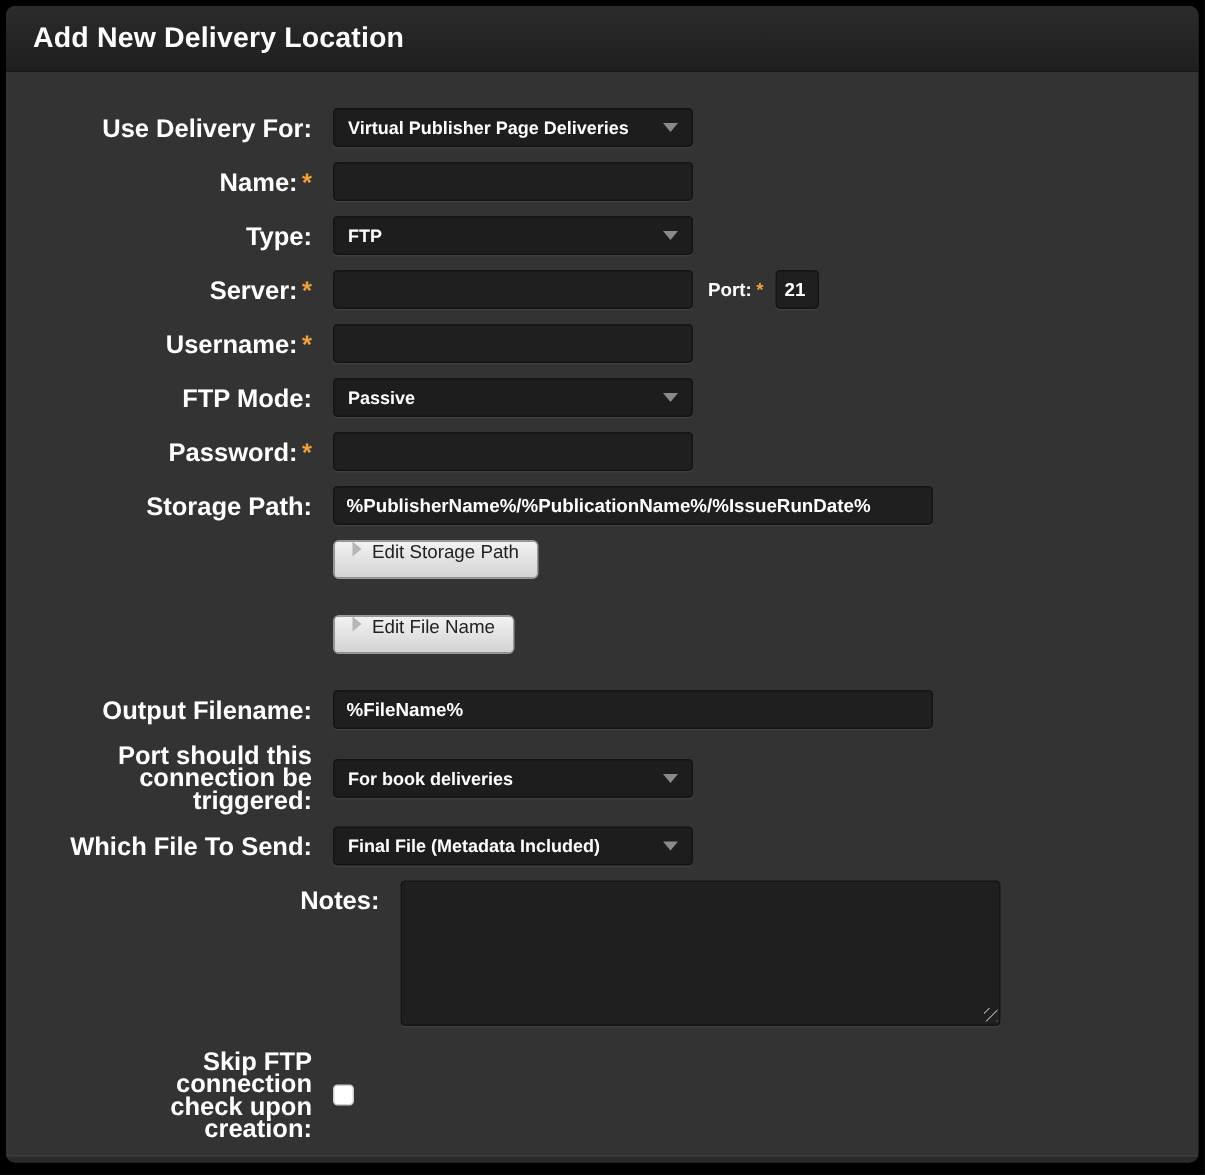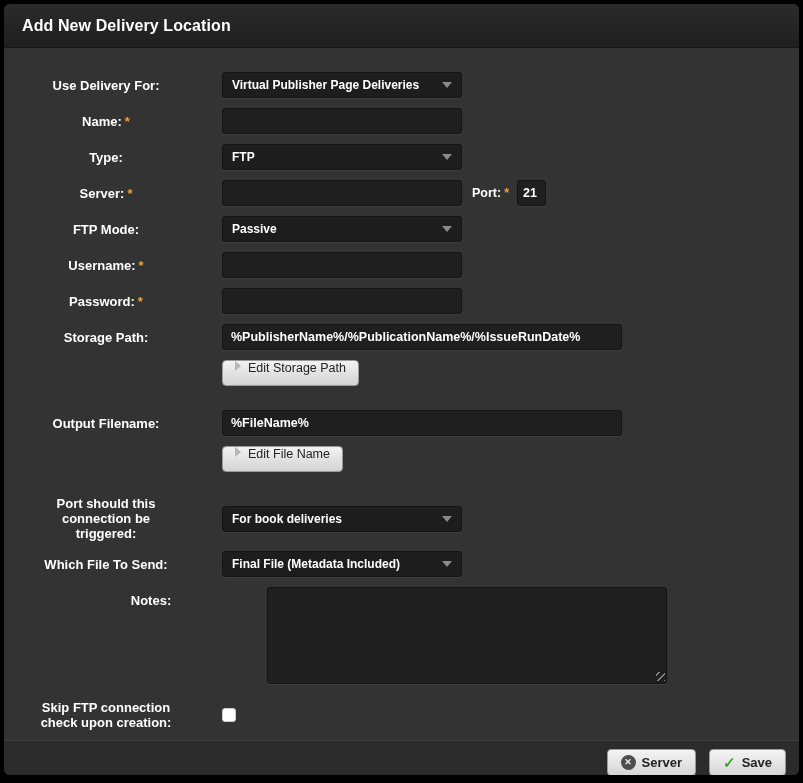--- a/index.html
+++ b/index.html
@@ -9,31 +9,31 @@
     position:absolute; left:4px; top:4px; width:795px; height:771px;
     background:#333333; border-radius:6px; overflow:hidden;
     display:flex; flex-direction:column;
   }
   .modal-header {
     height:44px; flex:0 0 44px;
     background:linear-gradient(#2b2b2b,#1f1f1f);
     border-bottom:1px solid #161616;
     display:flex; align-items:center; padding-left:18px;
   }
-  .modal-title { color:#fff; font-weight:bold; font-size:16px; letter-spacing:.1px; }
+  .modal-title { color:#fff; font-weight:bold; font-size:19px; letter-spacing:.1px; }
 
   .modal-body { flex:1 1 auto; padding-top:24px; }
 
   .row { display:flex; align-items:center; margin-bottom:10px; }
   .row.notes-row { align-items:flex-start;padding-left:45px; }
   .row.gap-lg { margin-bottom:24px; }
 
   .cell-label {
     width:204px; flex:0 0 204px; margin-right:14px;
-    text-align:center; color:#ffffff; font-weight:bold; font-size:13px; line-height:15px;
+    text-align:right; color:#ffffff; font-weight:bold; font-size:17px; line-height:15px;
   }
   .cell-label .lbl-inner { display:inline-block; }
   .lbl-narrow { max-width:150px; }
   .lbl-narrow2 { max-width:140px; }
   .req { color:#f0a13c; margin-left:3px; font-weight:bold; }
 
   .dropdown {
     width:240px; height:26px; background:#1d1d1d;
     border:1px solid #141414; border-radius:3px;
     box-shadow:0 1px 0 rgba(255,255,255,0.06);
@@ -159,33 +159,33 @@
       <div class="cell-label">
         <span class="lbl-inner"><span>Server:</span><span class="req">*</span></span>
       </div>
       <input class="txt w-std" type="text" value="" style="">
       <span class="port-label"><span>Port:</span><span class="req">*</span></span>
       <input class="txt w-port" type="text" value="21" style="">
     </div>
 
     <div class="row">
       <div class="cell-label">
+        <span class="lbl-inner"><span>Username:</span><span class="req">*</span></span>
+      </div>
+      <input class="txt w-std" type="text" value="" style="">
+    </div>
+
+    <div class="row">
+      <div class="cell-label">
         <span class="lbl-inner">FTP Mode:</span>
       </div>
       <div class="dropdown">
         <span class="dd-value">Passive</span>
         <span class="caret"></span>
       </div>
-    </div>
-
-    <div class="row">
-      <div class="cell-label">
-        <span class="lbl-inner"><span>Username:</span><span class="req">*</span></span>
-      </div>
-      <input class="txt w-std" type="text" value="" style="">
     </div>
 
     <div class="row">
       <div class="cell-label">
         <span class="lbl-inner"><span>Password:</span><span class="req">*</span></span>
       </div>
       <input class="txt w-std" type="password" value="" style="">
     </div>
 
     <div class="row">
@@ -196,33 +196,33 @@
     </div>
 
     <div class="row gap-lg">
       <div class="cell-label"></div>
       <button class="btn-gray">
         <span class="tri-right"></span>
         <span>Edit Storage Path</span>
       </button>
     </div>
 
-    <div class="row">
-      <div class="cell-label">
-        <span class="lbl-inner">Output Filename:</span>
-      </div>
-      <input class="txt w-wide" type="text" value="%FileName%" style="">
-    </div>
-
     <div class="row gap-lg">
       <div class="cell-label"></div>
       <button class="btn-gray">
         <span class="tri-right"></span>
         <span>Edit File Name</span>
       </button>
+    </div>
+
+    <div class="row">
+      <div class="cell-label">
+        <span class="lbl-inner">Output Filename:</span>
+      </div>
+      <input class="txt w-wide" type="text" value="%FileName%" style="">
     </div>
 
     <div class="row">
       <div class="cell-label">
         <span class="lbl-inner lbl-narrow">Port should this connection be triggered:</span>
       </div>
       <div class="dropdown">
         <span class="dd-value">For book deliveries</span>
         <span class="caret"></span>
       </div>

